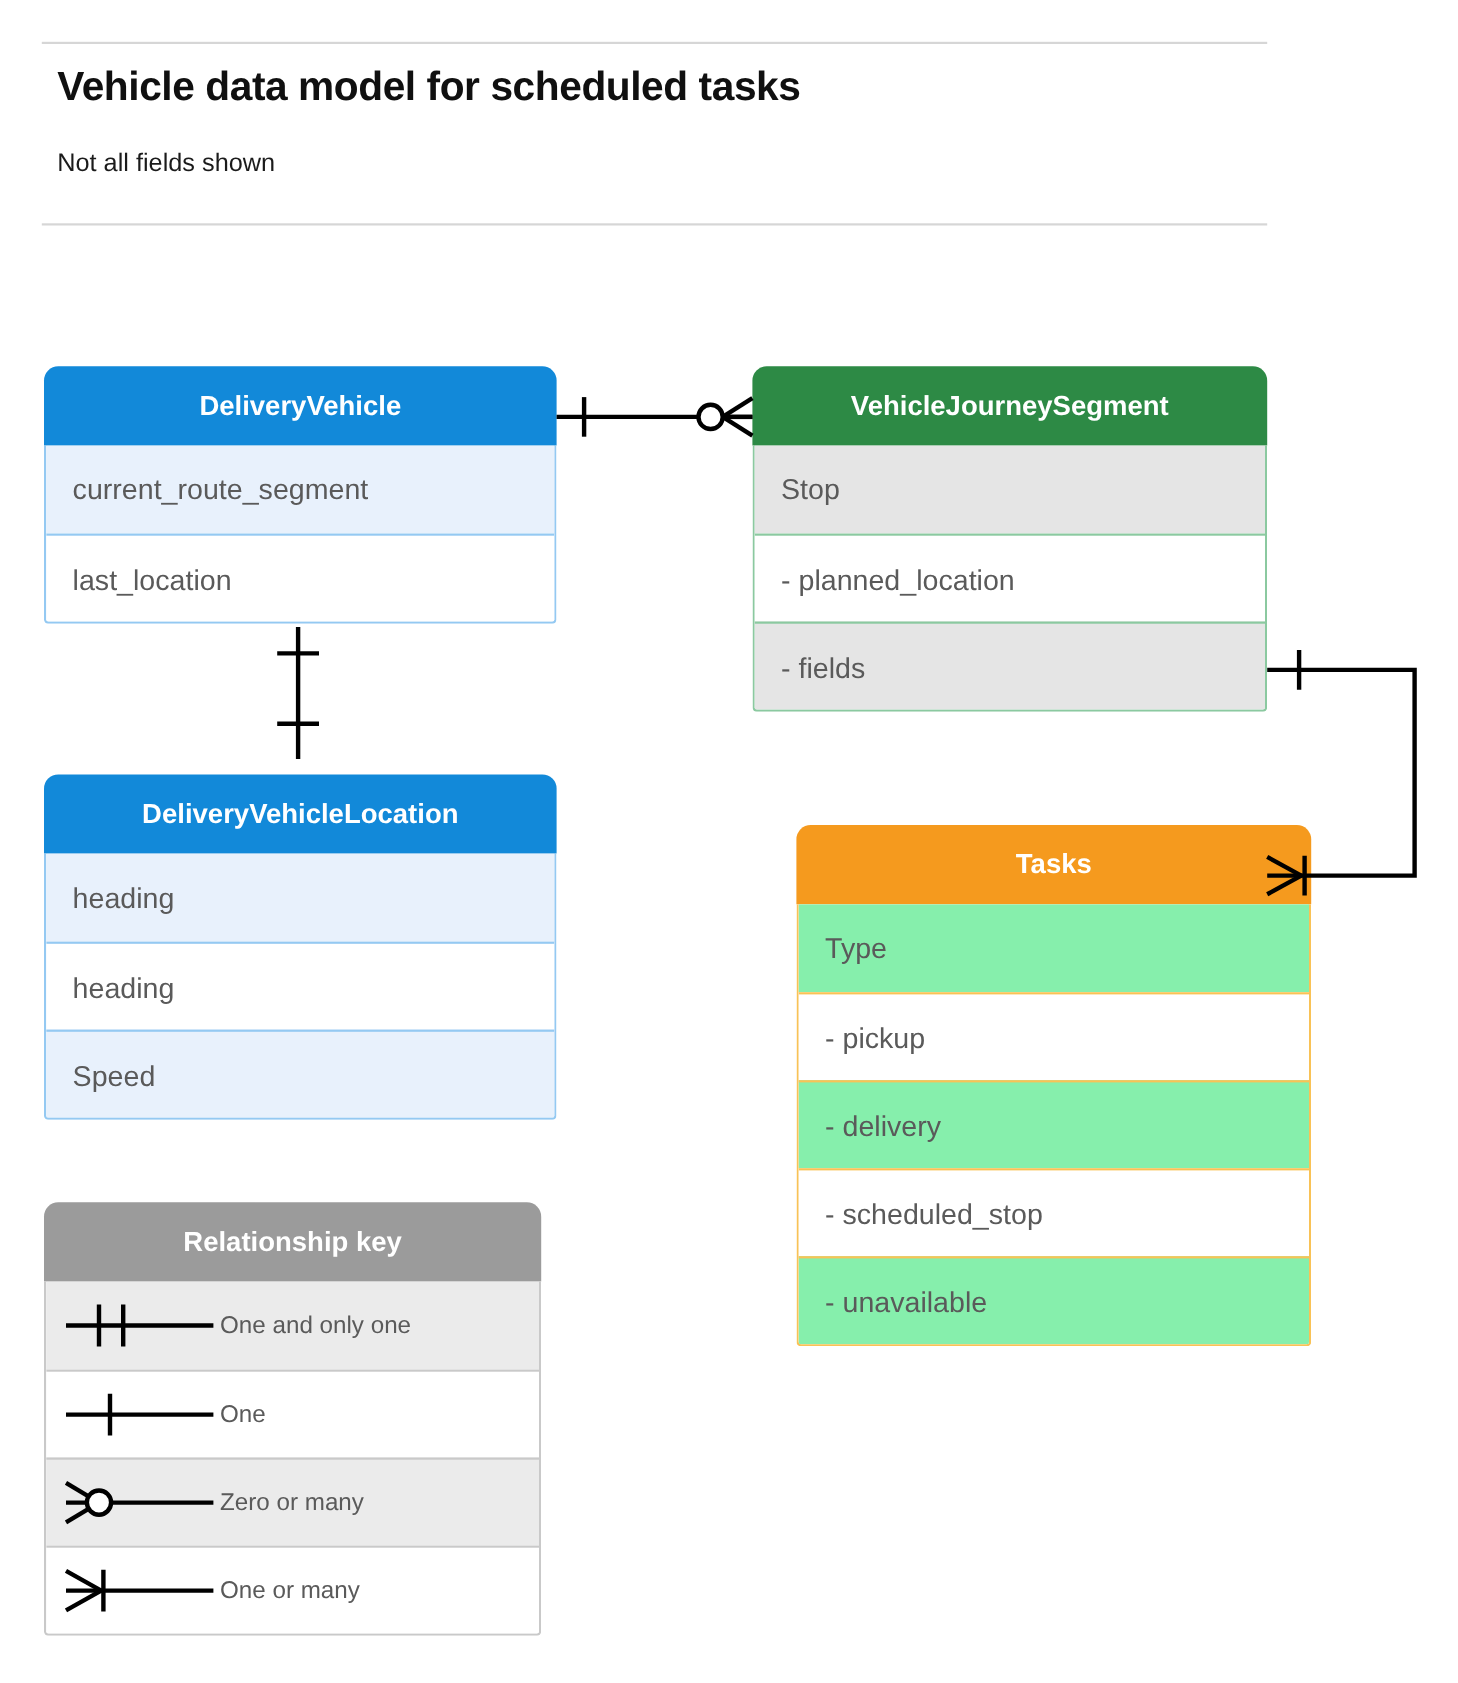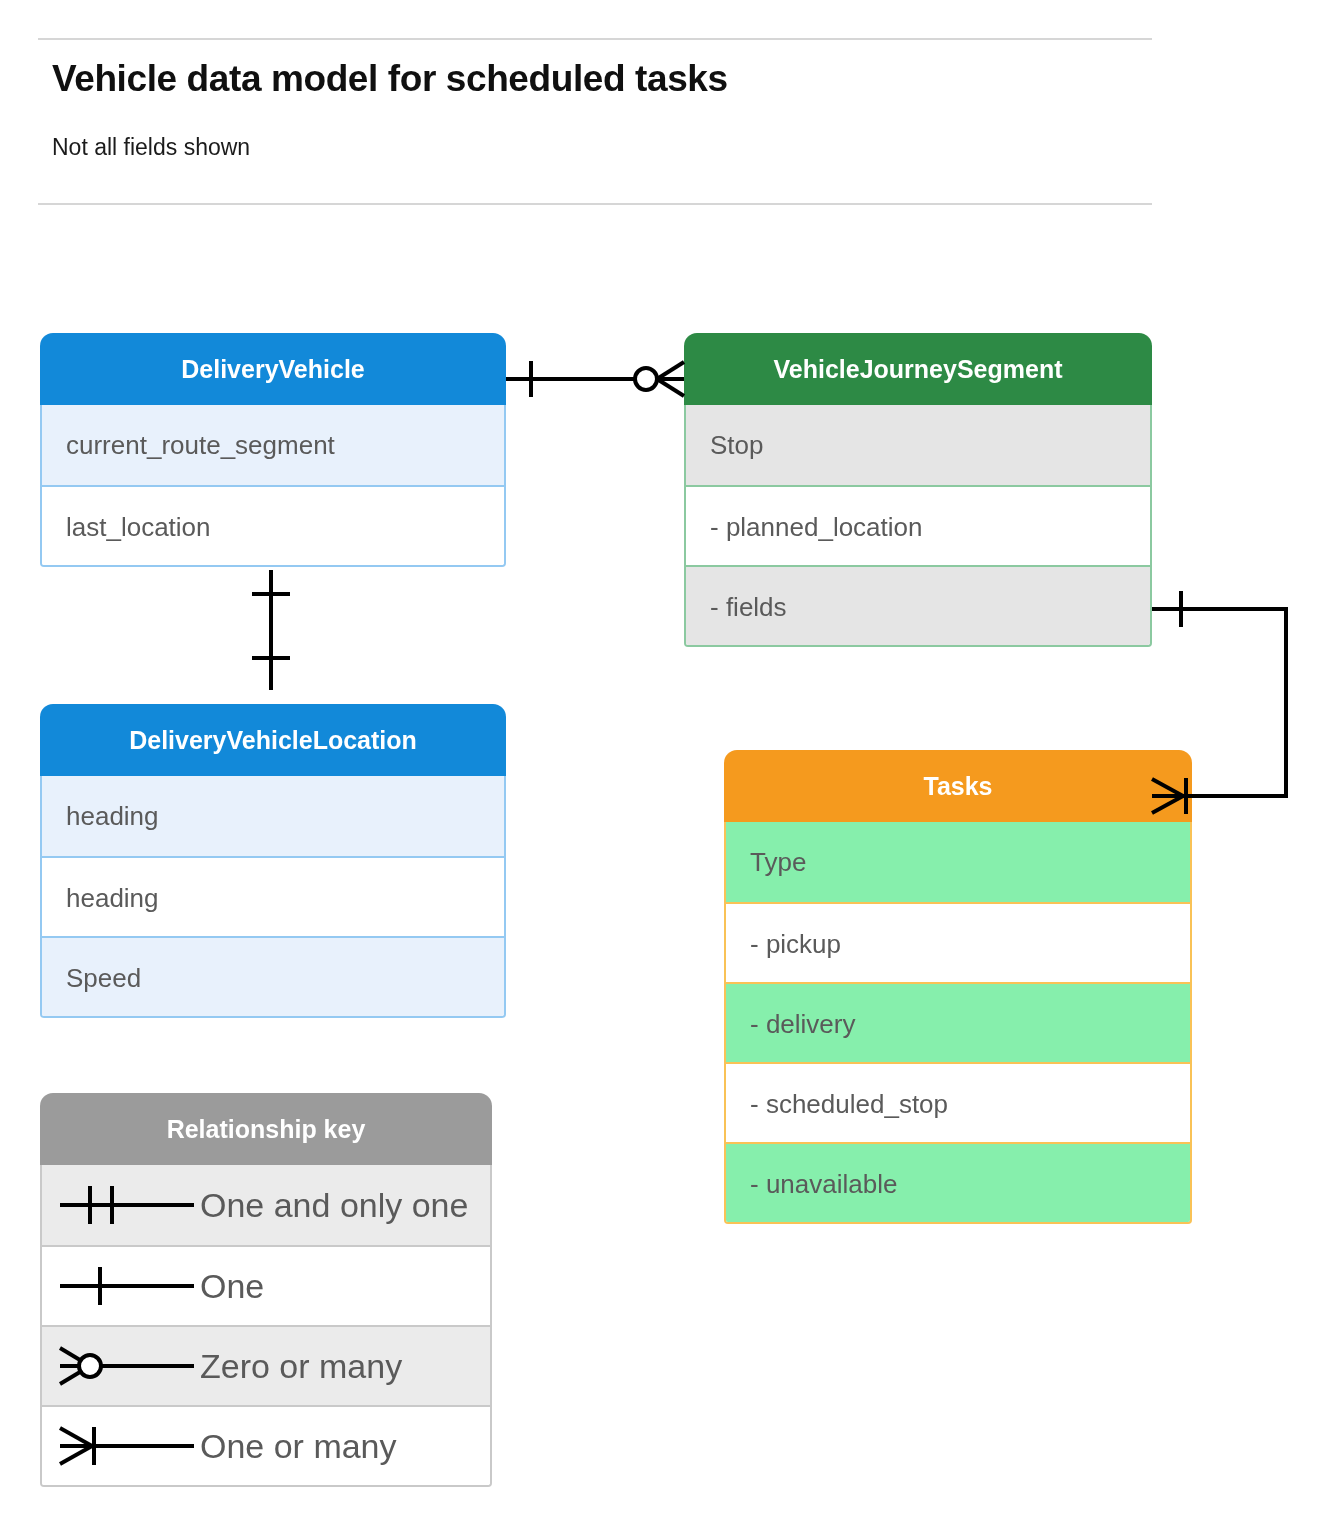--- a/index.html
+++ b/index.html
@@ -123,21 +123,21 @@
     align-items: center;
     padding-left: 0;
   }
   .legend-symbol {
     width: 158px;
     flex: 0 0 158px;
     height: 80px;
     display: block;
   }
   .legend-label {
-    font-size: 34px;
+    font-size: 22px;
     color: #5a5a5a;
     line-height: 80px;
     white-space: nowrap;
   }
 
   
   #connectors {
     position: absolute;
     left: 0;
     top: 0;

